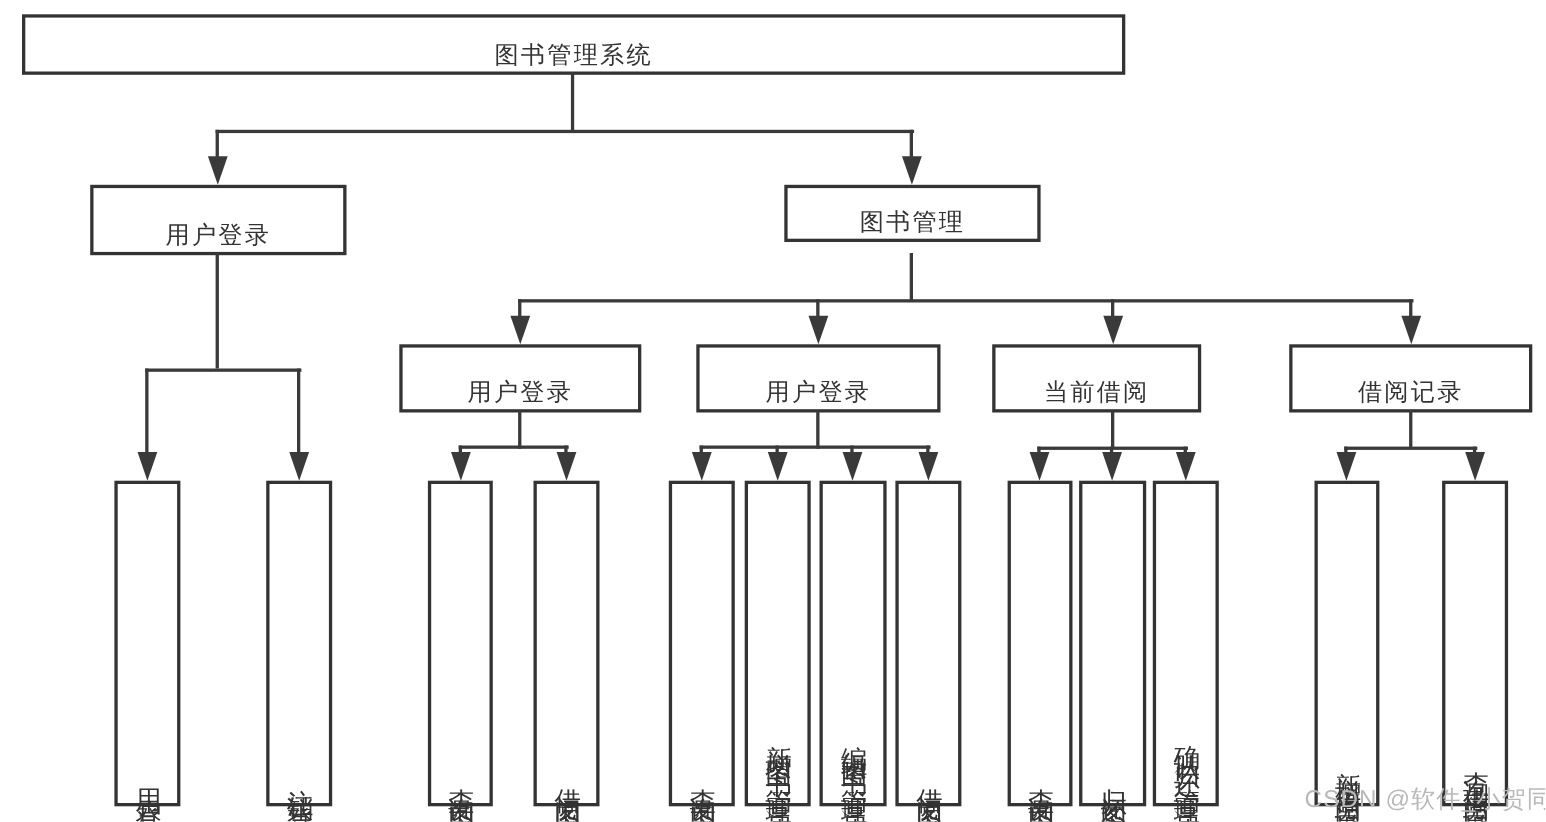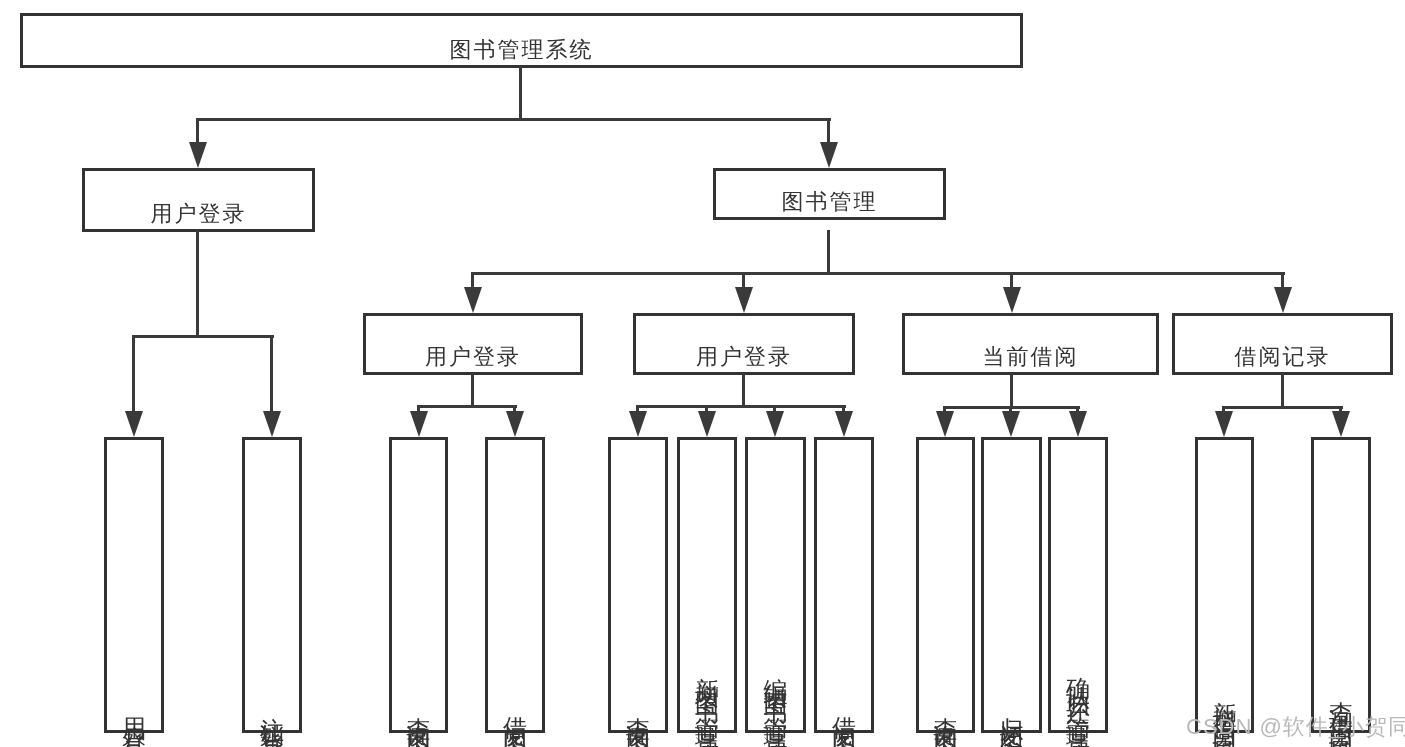--- a/index.html
+++ b/index.html
@@ -69,21 +69,21 @@
   <div class="ar" style="left:1003px; top:287px;"></div>
   <div class="vl" style="left:1281px; top:272px; height:18px;"></div>
   <div class="ar" style="left:1274px; top:287px;"></div>
 
   <div class="node" style="left:363px; top:313px; width:220px; height:62px;">
     <span class="hlabel">用户登录</span>
   </div>
   <div class="node" style="left:633px; top:313px; width:222px; height:62px;">
     <span class="hlabel">用户登录</span>
   </div>
-  <div class="node" style="left:902px; top:313px; width:257px; height:62px;">
+  <div class="node" style="left:902px; top:313px; width:190px; height:62px;">
     <span class="hlabel">当前借阅</span>
   </div>
   <div class="node" style="left:1172px; top:313px; width:221px; height:62px;">
     <span class="hlabel">借阅记录</span>
   </div>
 
   <div class="vl" style="left:471px; top:373px; height:35px;"></div>
   <div class="hl" style="left:417px; top:405px; width:100px;"></div>
   <div class="vl" style="left:417px; top:405px; height:10px;"></div>
   <div class="ar" style="left:410px; top:411px;"></div>

